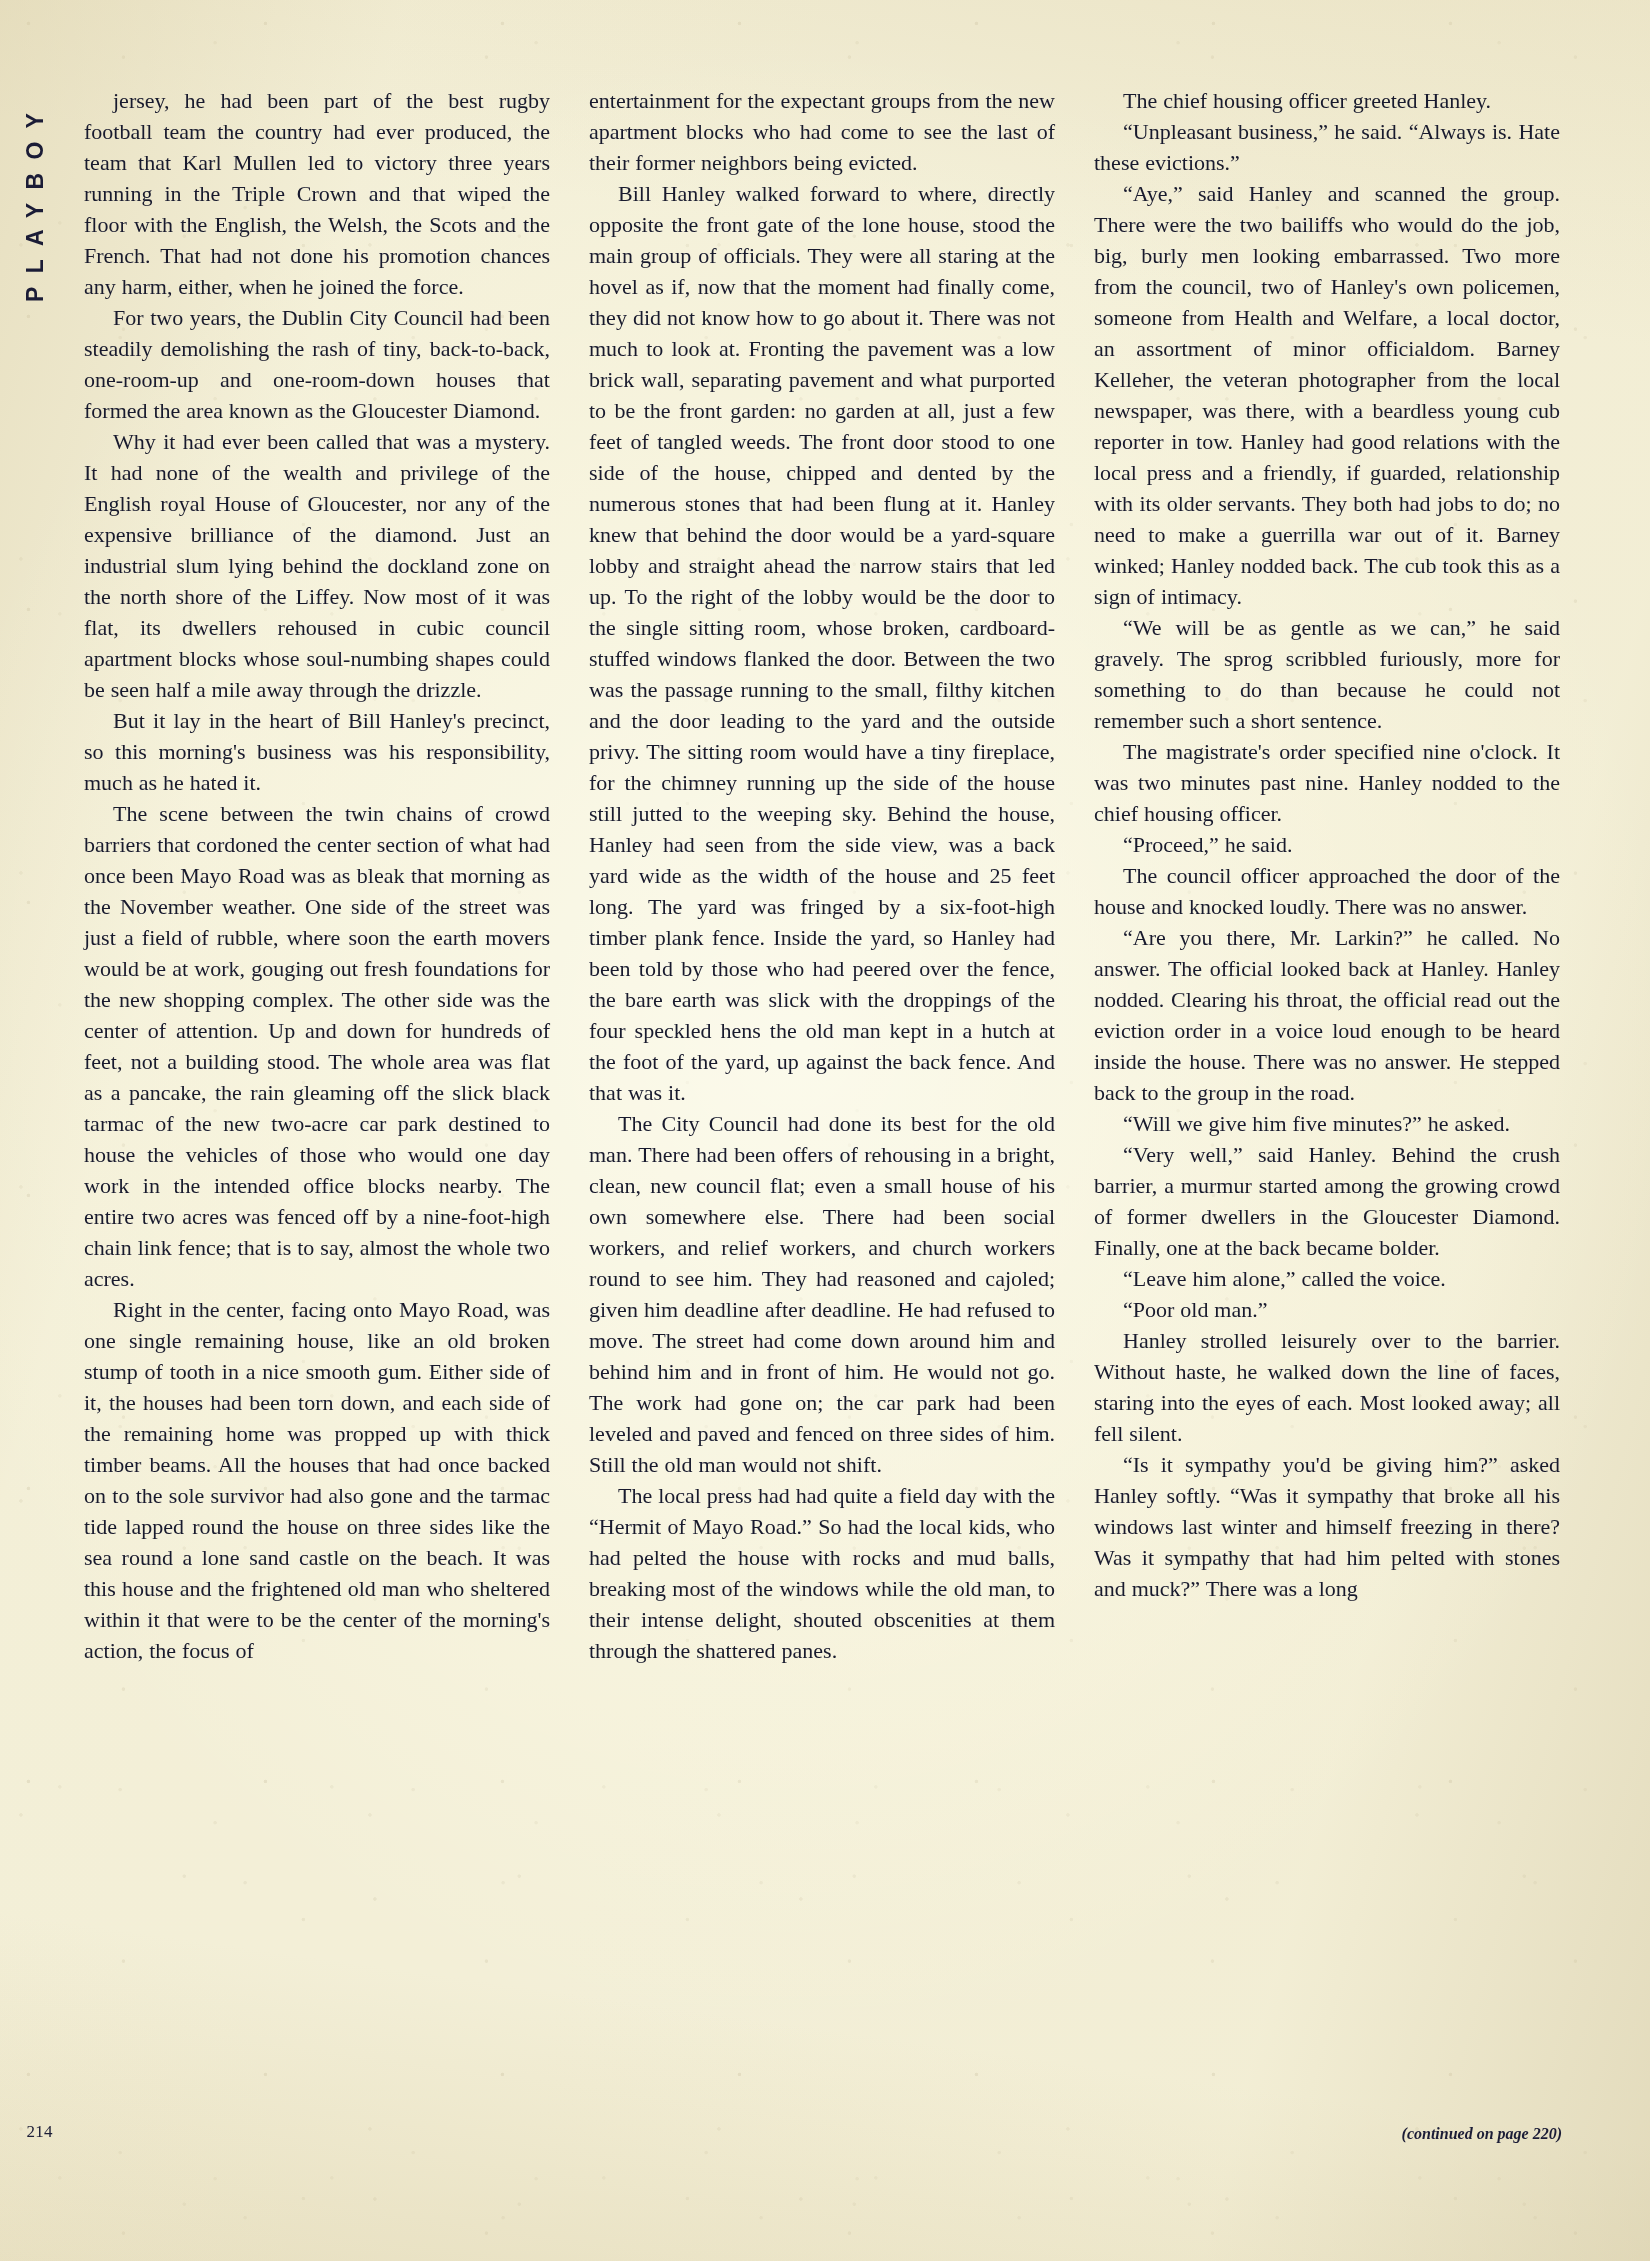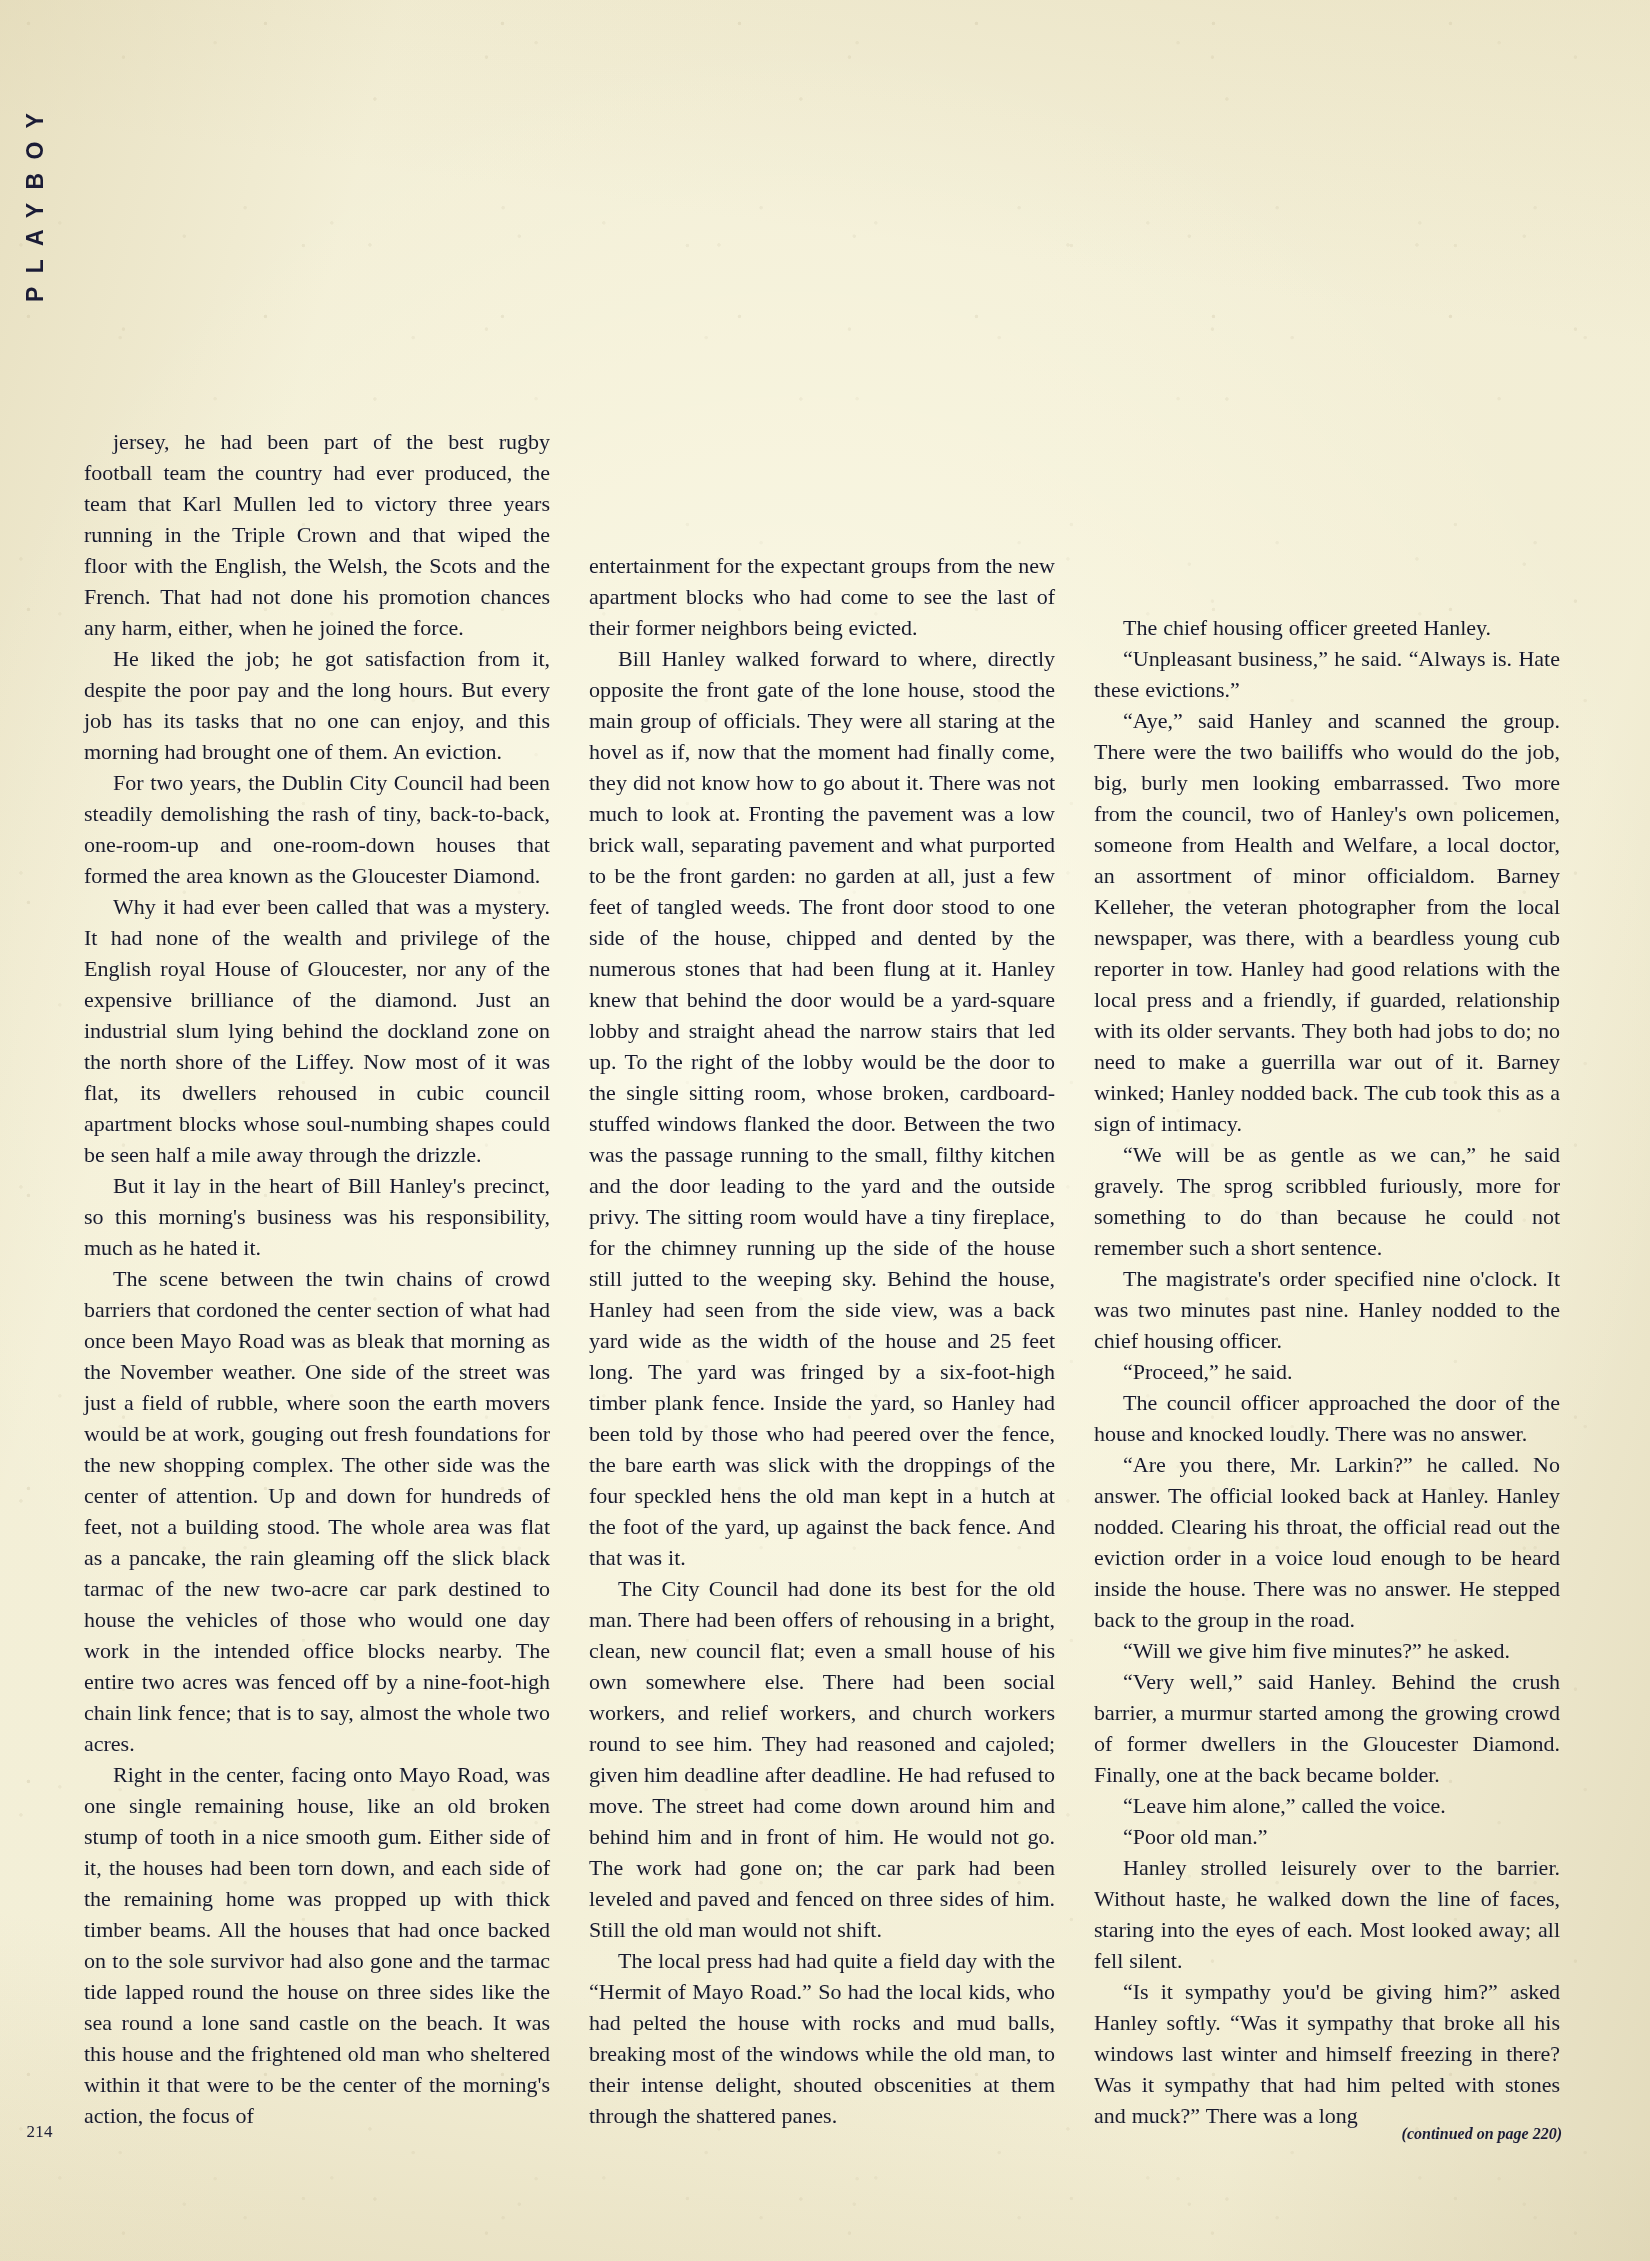--- a/index.html
+++ b/index.html
@@ -84,21 +84,20 @@
 
   
   .columns {
     position: absolute;
     left: 84px;
     top: 85px;
     width: 1479px;
     height: 2046px;
     display: flex;
     gap: 39px;
-    align-items: flex-end;
   }
 
   .col {
     width: 466px;
     flex: 0 0 466px;
     position: relative;
   }
 
   .col p {
     margin: 0;
@@ -151,21 +150,20 @@
   <div class="content">
 
     <div class="masthead">
       <div class="masthead-text">PLAYBOY</div>
     </div>
 
     <div class="columns">
 
       <div class="col">
         <p>jersey, he had been part of the best rugby football team the country had ever produced, the team that Karl Mullen led to victory three years running in the Triple Crown and that wiped the floor with the English, the Welsh, the Scots and the French. That had not done his promotion chances any harm, either, when he joined the force.</p>
-        <p>He liked the job; he got satisfaction from it, despite the poor pay and the long hours. But every job has its tasks that no one can enjoy, and this morning had brought one of them. An eviction.</p>
         <p>For two years, the Dublin City Council had been steadily demolishing the rash of tiny, back-to-back, one-room-up and one-room-down houses that formed the area known as the Gloucester Diamond.</p>
         <p>Why it had ever been called that was a mystery. It had none of the wealth and privilege of the English royal House of Gloucester, nor any of the expensive brilliance of the diamond. Just an industrial slum lying behind the dockland zone on the north shore of the Liffey. Now most of it was flat, its dwellers rehoused in cubic council apartment blocks whose soul-numbing shapes could be seen half a mile away through the drizzle.</p>
         <p>But it lay in the heart of Bill Hanley's precinct, so this morning's business was his responsibility, much as he hated it.</p>
         <p>The scene between the twin chains of crowd barriers that cordoned the center section of what had once been Mayo Road was as bleak that morning as the November weather. One side of the street was just a field of rubble, where soon the earth movers would be at work, gouging out fresh foundations for the new shopping complex. The other side was the center of attention. Up and down for hundreds of feet, not a building stood. The whole area was flat as a pancake, the rain gleaming off the slick black tarmac of the new two-acre car park destined to house the vehicles of those who would one day work in the intended office blocks nearby. The entire two acres was fenced off by a nine-foot-high chain link fence; that is to say, almost the whole two acres.</p>
         <p>Right in the center, facing onto Mayo Road, was one single remaining house, like an old broken stump of tooth in a nice smooth gum. Either side of it, the houses had been torn down, and each side of the remaining home was propped up with thick timber beams. All the houses that had once backed on to the sole survivor had also gone and the tarmac tide lapped round the house on three sides like the sea round a lone sand castle on the beach. It was this house and the frightened old man who sheltered within it that were to be the center of the morning's action, the focus of</p>
       </div>
 
       <div class="col">
         <p class="no-indent">entertainment for the expectant groups from the new apartment blocks who had come to see the last of their former neighbors being evicted.</p>
         <p>Bill Hanley walked forward to where, directly opposite the front gate of the lone house, stood the main group of officials. They were all staring at the hovel as if, now that the moment had finally come, they did not know how to go about it. There was not much to look at. Fronting the pavement was a low brick wall, separating pavement and what purported to be the front garden: no garden at all, just a few feet of tangled weeds. The front door stood to one side of the house, chipped and dented by the numerous stones that had been flung at it. Hanley knew that behind the door would be a yard-square lobby and straight ahead the narrow stairs that led up. To the right of the lobby would be the door to the single sitting room, whose broken, cardboard-stuffed windows flanked the door. Between the two was the passage running to the small, filthy kitchen and the door leading to the yard and the outside privy. The sitting room would have a tiny fireplace, for the chimney running up the side of the house still jutted to the weeping sky. Behind the house, Hanley had seen from the side view, was a back yard wide as the width of the house and 25 feet long. The yard was fringed by a six-foot-high timber plank fence. Inside the yard, so Hanley had been told by those who had peered over the fence, the bare earth was slick with the droppings of the four speckled hens the old man kept in a hutch at the foot of the yard, up against the back fence. And that was it.</p>

